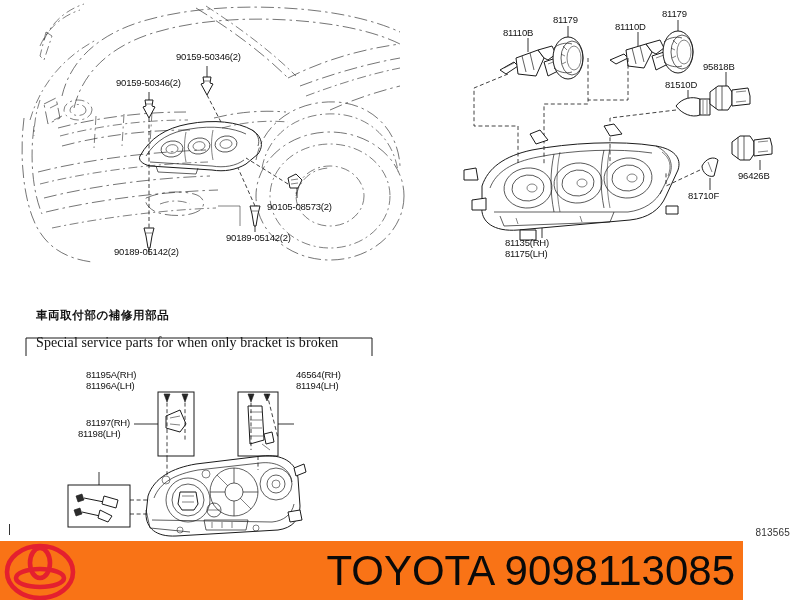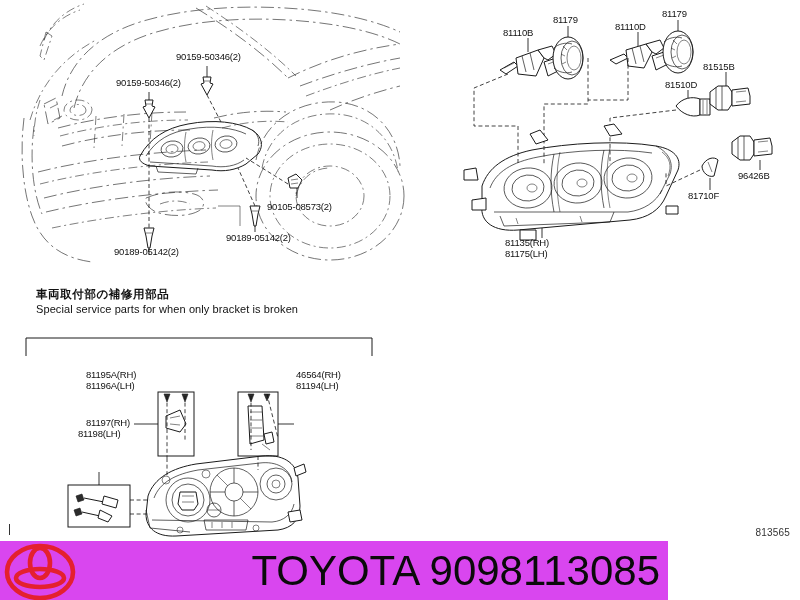--- a/index.html
+++ b/index.html
@@ -37,37 +37,37 @@
           stroke-dasharray: 13 4 2.5 4; }
   .ghost2{ fill: none; stroke: #2a2a2a; stroke-width: 0.6;
           stroke-dasharray: 9 3.5 2 3.5; }
   .lead { fill: none; stroke: #111; stroke-width: 0.85; }
   .leadd{ fill: none; stroke: #111; stroke-width: 0.8;
           stroke-dasharray: 4 2.6; }
   .fillw{ fill: #ffffff; stroke: #1b1b1b; stroke-width: 1; }
   .fillk{ fill: #2c2c2c; stroke: #1b1b1b; stroke-width: 0.6; }
 
   
-  #bracket-head { position: absolute; left: 36px; top: 287px; }
+  #bracket-head { position: absolute; left: 36px; top: 308px; }
   .jp {
     font-family: "DejaVu Sans", sans-serif;
     font-size: 11.5px; font-weight: 700; color: #111;
     letter-spacing: 0.6px;
   }
   .en {
-    font-family: Liberation Sans, sans-serif;
-    font-size: 11px; color: #111; letter-spacing: 0.1px;
-    margin-top: 1px;
+    font-family: Liberation Serif, serif;
+    font-size: 14px; color: #111; letter-spacing: 0.1px;
+    margin-top: 12px;
   }
 
   
   #footer {
     position: absolute; left: 0; top: 540px;
-    width: 668px; height: 60px;
-    background: #d946ef;
+    width: 743px; height: 60px;
+    background: #f97316;
     border-top: 1px solid #ffffff;
   }
   #footer-text {
     position: absolute; right: 8px; top: 6px;
     font-family: "Liberation Sans", sans-serif;
     font-size: 42px; font-weight: 400; color: #0a0a0a;
     letter-spacing: 0px; white-space: pre;
   }
   #refcode {
     position: absolute; right: 10px; top: 527px;
@@ -344,21 +344,21 @@
     <div class="lbl" style="left:43px; top:28px;">81110B</div>
 
     <div class="lbl" style="left:93px; top:15px;">81179</div>
 
     <div class="lbl" style="left:155px; top:22px;">81110D</div>
 
     <div class="lbl" style="left:202px; top:9px;">81179</div>
 
     <div class="lbl" style="left:205px; top:80px;">81510D</div>
 
-    <div class="lbl" style="left:243px; top:62px;">81515B</div>
+    <div class="lbl" style="left:243px; top:62px;">95818B</div>
 
     <div class="lbl" style="left:228px; top:191px;">81710F</div>
 
     <div class="lbl" style="left:278px; top:171px;">96426B</div>
 
     <div class="lbl two" style="left:45px; top:238px;">81135(RH)</div>
     <div class="lbl two" style="left:45px; top:249px;">81175(LH)</div>
   </div>
 
   <div id="bracket-head">

